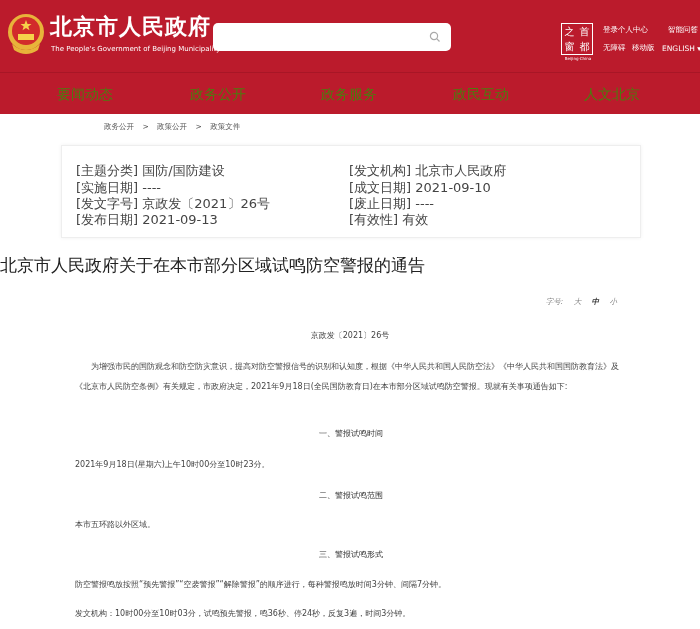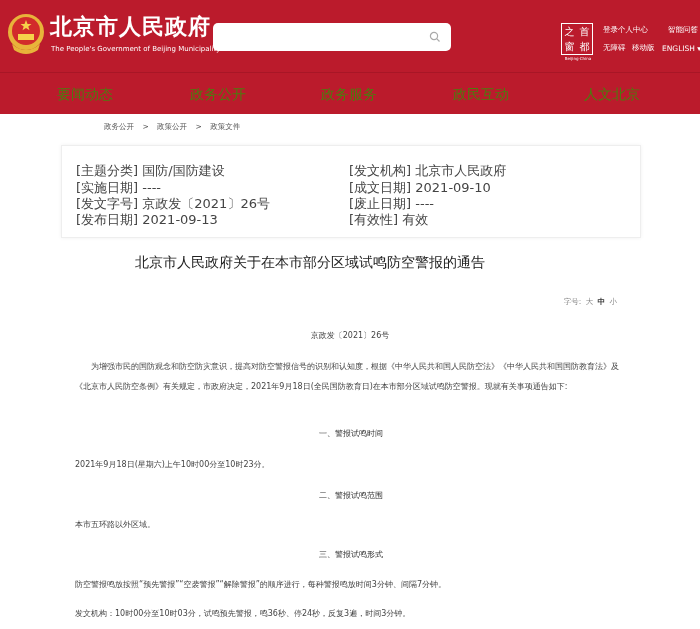--- a/index.html
+++ b/index.html
@@ -13,23 +13,23 @@
   .capital-logo { position: absolute; left: 561px; top: 23px; width: 32px; height: 32px; border: 1px solid #fff; }
   .capital-logo .cell { position: absolute; width: 15px; height: 15px; color: #fff; font-size: 10px; line-height: 15px; text-align: center; }
   .capital-sub { position: absolute; left: 558px; top: 56px; color: #fff; font-size: 4px; width: 40px; text-align: center; }
   .toplinks { position: absolute; color: #fff; font-size: 7.5px; white-space: nowrap; }
   .nav { height: 42px; background: #bb1b2c; border-top: 1px solid #a81626; display: flex; align-items: center; padding-left: 0; }
   .nav-item { color: #4d7c0f; font-size: 14px; position: absolute; top: 86px; }
   .crumb { position: absolute; left: 58px; top: 122px; font-size: 7.5px; color: #555; margin-left: 46px; }
   .crumb span { margin-right: 6px; }
   .meta-box { position: absolute; left: 61px; top: 145px; width: 580px; height: 93px; border: 1px solid #eee; box-shadow: 0 0 4px rgba(0,0,0,0.06); }
   .meta { position: absolute; font-size: 13px; color: #444; white-space: nowrap; }
-  .title { position: absolute; left: 0; width: 620px; top: 254px; text-align: center; font-size: 14px; color: #222; }
+  .title { position: absolute; left: 0; width: 620px; top: 254px; font-size: 17px; color: #222; }
   .fontsize { position: absolute; right: 83px; top: 297px; font-size: 7.5px; color: #888; }
-  .fontsize span { margin-left: 2px; }
+  .fontsize span { margin-left: 8px; font-style: italic; }
   .docno { position: absolute; left: 0; width: 700px; top: 330px; text-align: center; font-size: 8px; color: #444; }
   .para { position: absolute; left: 75px; width: 552px; font-size: 8px; color: #444; line-height: 19.5px; }
   .indent { text-indent: 16px; }
   .h { color: #333; font-weight: normal; text-align: center; }
 </style>
 </head>
 <body>
 
 <div class="header">
   <svg class="emblem" viewBox="0 0 40 44">

